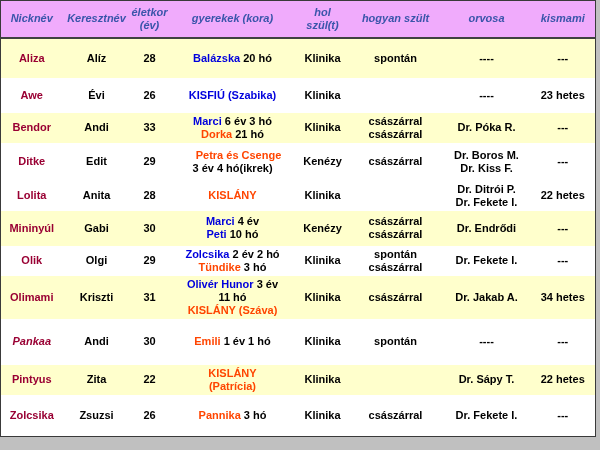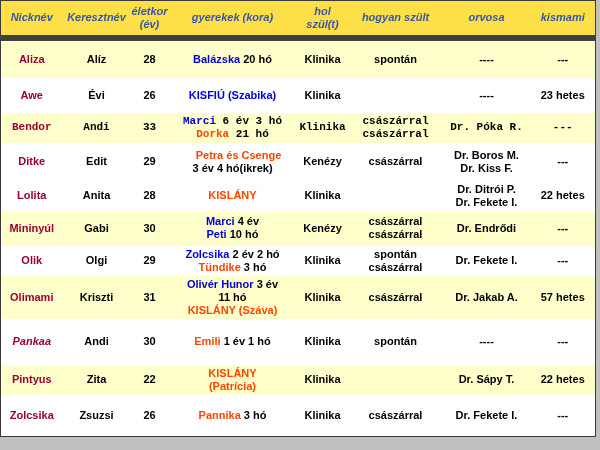--- a/index.html
+++ b/index.html
@@ -18,22 +18,22 @@
   }
   table {
     border-collapse: collapse;
     table-layout: fixed;
     width: 595px;
     background: #ffffff;
     border: 1px solid #3a3a3a;
   }
   thead tr {
     height: 37px;
-    border-bottom: 6px solid #404040;
-    background: #fde047;
+    border-bottom: 2px solid #404040;
+    background: #f0abfc;
   }
   th {
     font-style: italic;
     font-weight: bold;
     font-size: 11px;
     text-align: center;
     vertical-align: middle;
     line-height: 13px;
     padding: 1px 1px;
   }
@@ -43,21 +43,21 @@
     color: #000000;
     text-align: center;
     vertical-align: middle;
     line-height: 13px;
     padding: 2px 1px;
     overflow: hidden;
   }
   
   tbody tr:nth-child(1)  { height: 40px; }
   tbody tr:nth-child(2)  { height: 35px; }
-  tbody tr:nth-child(3)  { height: 30px; font-family: Liberation Mono, monospace; }
+  tbody tr:nth-child(3)  { height: 30px; }
   tbody tr:nth-child(4)  { height: 38px; }
   tbody tr:nth-child(5)  { height: 28px; }
   tbody tr:nth-child(6)  { height: 35px; }
   tbody tr:nth-child(7)  { height: 28px; }
   tbody tr:nth-child(8)  { height: 20px; }
   tbody tr:nth-child(9)  { height: 46px; }
   tbody tr:nth-child(10) { height: 28px; }
   tbody tr:nth-child(11) { height: 42px; }
   tbody tr:nth-child(12) { height: 35px; }
   
@@ -321,21 +321,21 @@
           <td>
             <div><span>Klinika</span></div>
           </td>
           <td>
             <div><span>császárral</span></div>
           </td>
           <td>
             <div><span>Dr. Jakab A.</span></div>
           </td>
           <td>
-            <div><span>57 hetes</span></div>
+            <div><span>34 hetes</span></div>
           </td>
         </tr>
         <tr style="background: rgb(255, 255, 255);">
           <td>
             <div><span style="color: rgb(153, 0, 51); font-style: italic;">Pankaa</span></div>
           </td>
           <td>
             <div><span>Andi</span></div>
           </td>
           <td>

